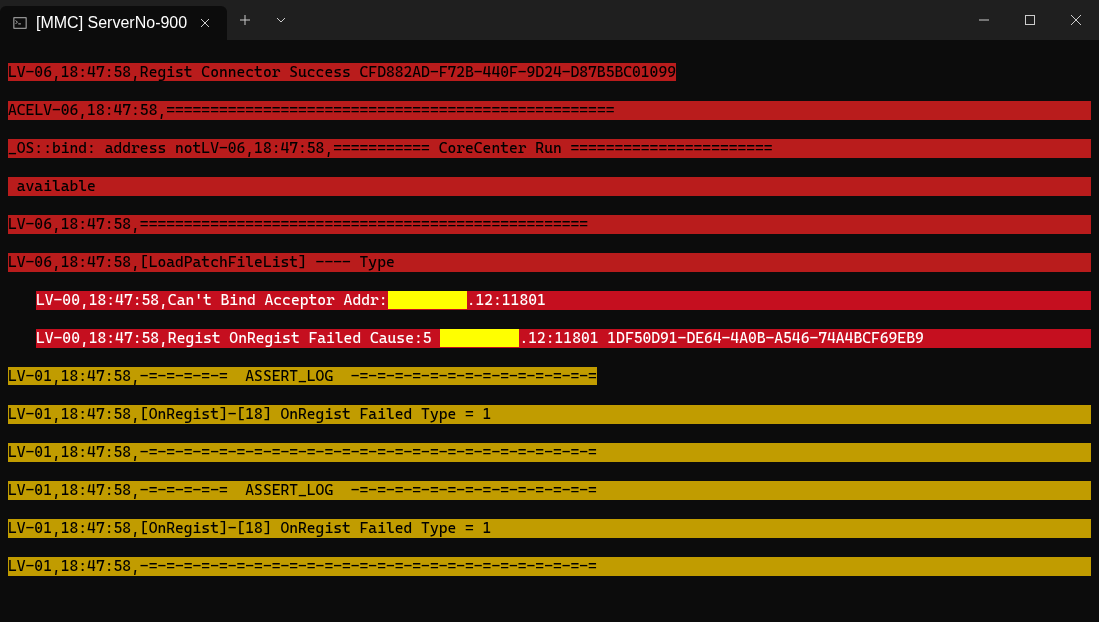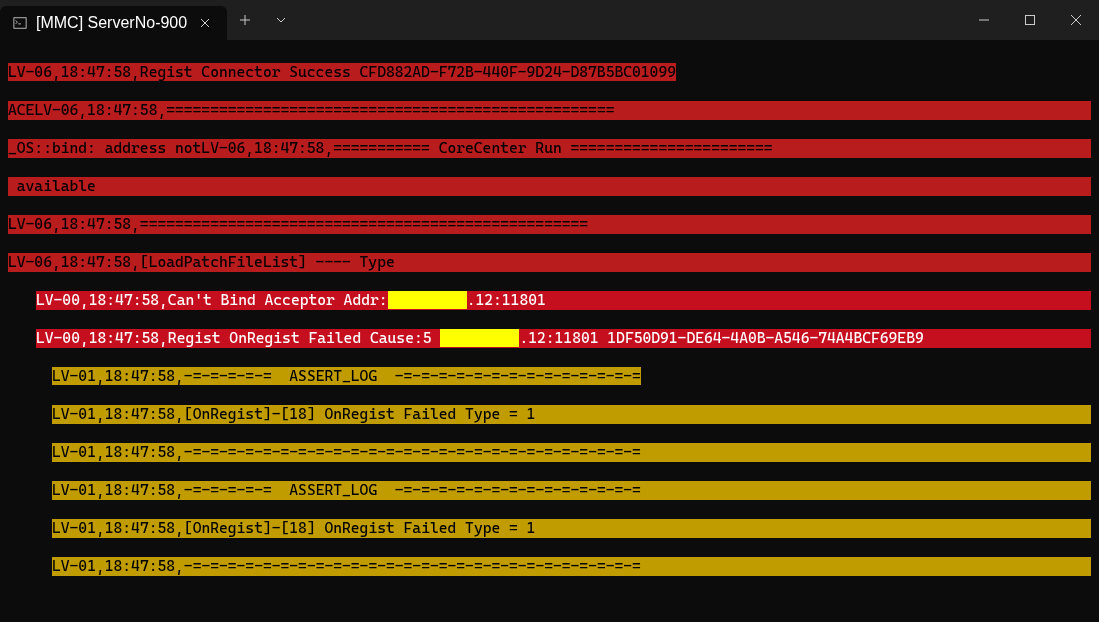--- a/index.html
+++ b/index.html
@@ -79,21 +79,21 @@
       padding: 4px 8px;
       line-height: 19px;
       white-space: pre;
       overflow: hidden;
       font-weight: 500;
     }
     .line { display: block; }
     .bg-gray { background: #b91c1c; color: #000000; }
     .bg-black { background: #000000; color: #cccccc; }
     .bg-red { background: #c50f1f; color: #ffffff; margin-left: 28px; }
-    .bg-yellow { background: #c19c00; color: #000000; margin-left: 44px; }
+    .bg-yellow { background: #c19c00; color: #000000; }
     .yellow-redact { background: #ffff00; color: #ffff00; }
     .inline { display: inline; }
     svg { display: block; }
   </style>
 </head>
 <body>
 
 <div class="titlebar">
   <div class="tab">
     <span class="tab-icon">

